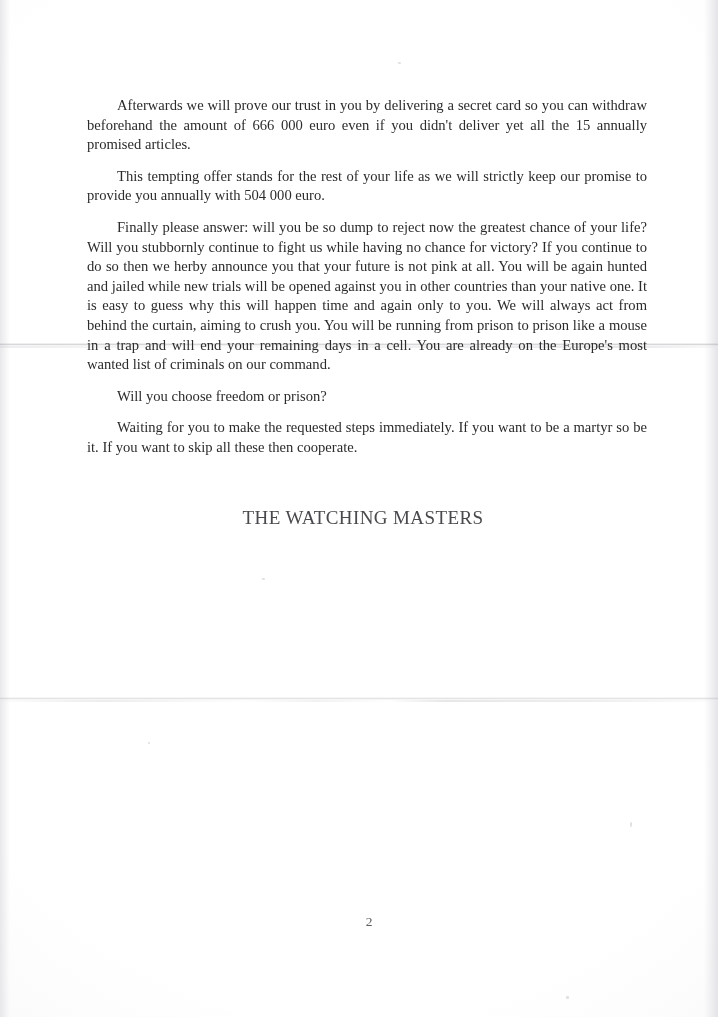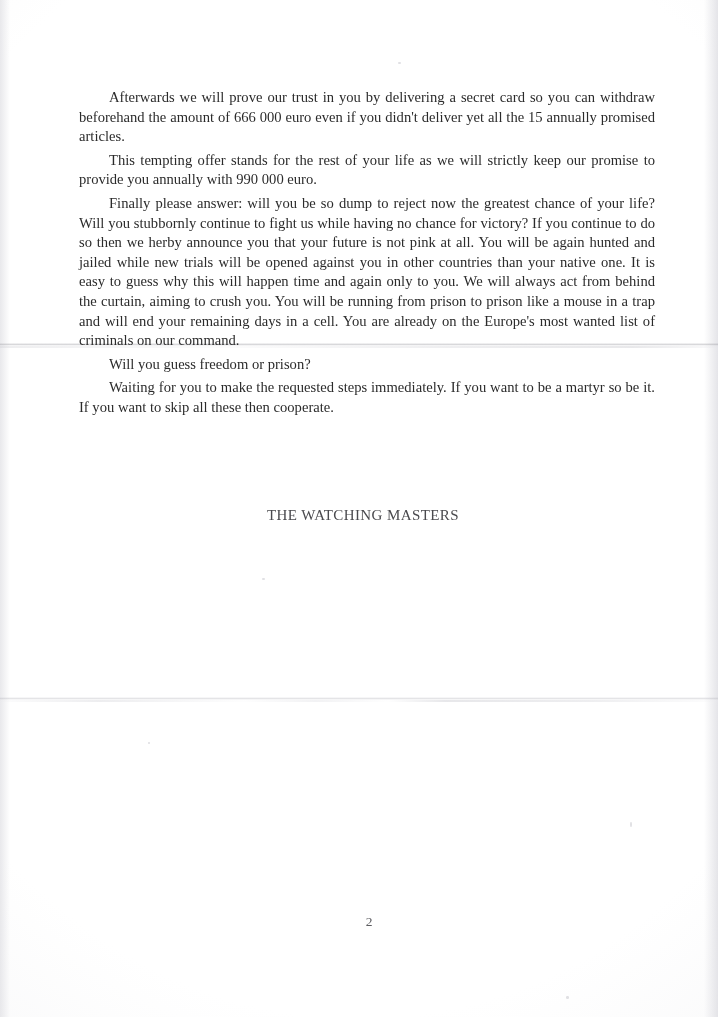--- a/index.html
+++ b/index.html
@@ -102,32 +102,32 @@
     left: 75px;
     top: 84px;
     width: 584px;
     font-size: 14.6px;
     line-height: 19.6px;
     color: #2b2b2b;
     text-align: justify;
     text-justify: inter-word;
   }
   .para {
-    margin: 4px;
+    margin: 12px;
     text-indent: 30px;
     text-align: justify;
   }
 
   .signature {
     position: absolute;
     top: 507px;
     left: 0;
     width: 718px;
     text-align: center;
-    font-size: 15px;
+    font-size: 19px;
     letter-spacing: 0.4px;
     color: #4a4a4e;
     padding-left: 8px;
     box-sizing: border-box;
   }
 
   .page-number {
     position: absolute;
     top: 914px;
     left: 0;
@@ -154,23 +154,23 @@
   <div class="crease crease-2b"></div>
 
   <div class="speck" style="left:262px; top:578px; width:3px; height:2px;"></div>
   <div class="speck" style="left:630px; top:822px; width:2px; height:5px;"></div>
   <div class="speck" style="left:566px; top:996px; width:3px; height:3px;"></div>
   <div class="speck" style="left:398px; top:62px; width:3px; height:2px;"></div>
   <div class="speck" style="left:148px; top:742px; width:2px; height:2px;"></div>
 
   <div class="body-text">
     <p class="para">Afterwards we will prove our trust in you by delivering a secret card so you can withdraw beforehand the amount of 666 000 euro even if you didn't deliver yet all the 15 annually promised articles.</p>
-    <p class="para">This tempting offer stands for the rest of your life as we will strictly keep our promise to provide you annually with 990 000 euro.</p>
+    <p class="para">This tempting offer stands for the rest of your life as we will strictly keep our promise to provide you annually with 504 000 euro.</p>
     <p class="para">Finally please answer: will you be so dump to reject now the greatest chance of your life? Will you stubbornly continue to fight us while having no chance for victory? If you continue to do so then we herby announce you that your future is not pink at all. You will be again hunted and jailed while new trials will be opened against you in other countries than your native one. It is easy to guess why this will happen time and again only to you. We will always act from behind the curtain, aiming to crush you. You will be running from prison to prison like a mouse in a trap and will end your remaining days in a cell. You are already on the Europe's most wanted  list of criminals on our command.</p>
-    <p class="para">Will you guess freedom or prison?</p>
+    <p class="para">Will you choose freedom or prison?</p>
     <p class="para">Waiting for you to make the requested steps immediately. If you want to be a martyr so be it. If you want to skip all these then cooperate.</p>
   </div>
 
   <div class="signature">THE WATCHING MASTERS</div>
 
   <div class="page-number">2</div>
 
 </div>
 
 </body></html>

